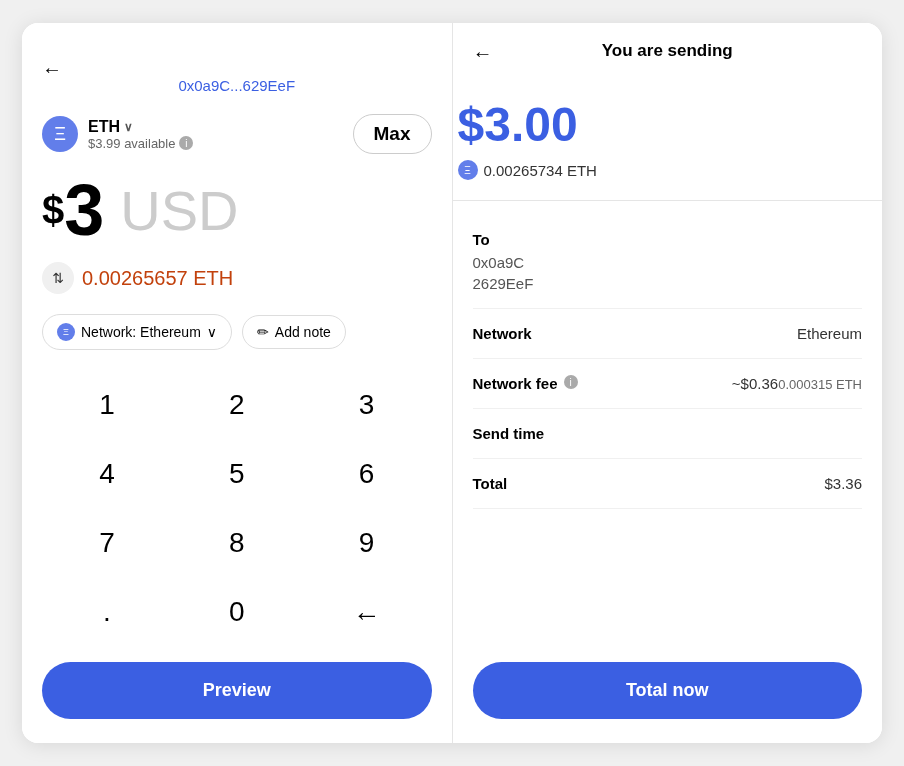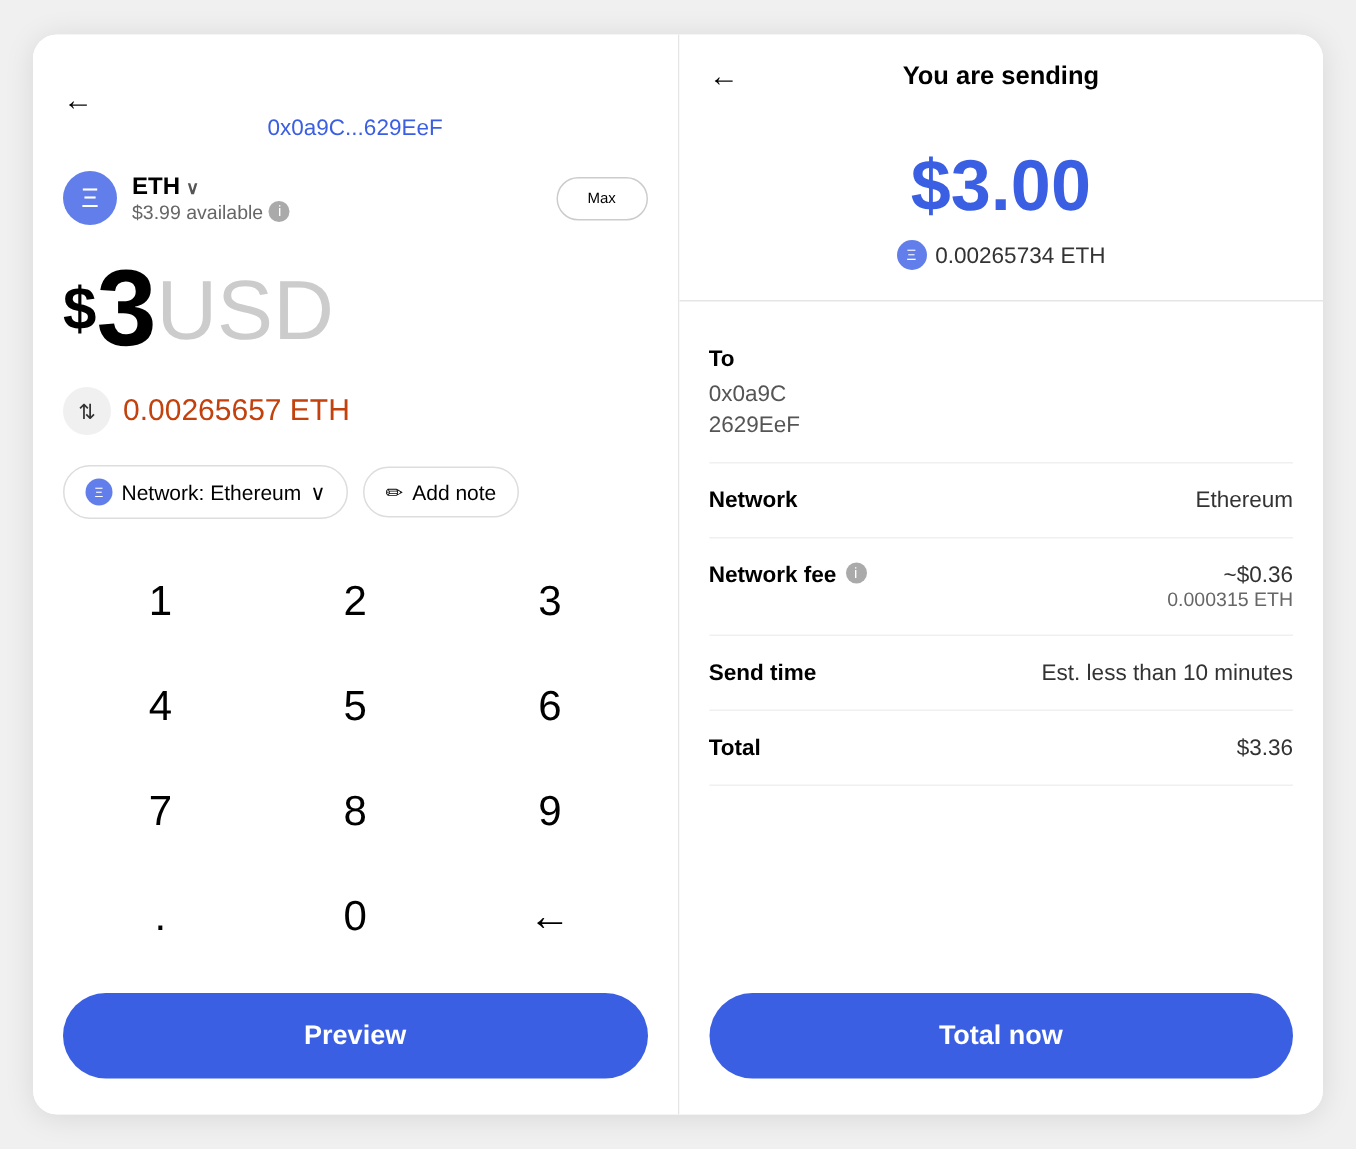--- a/index.html
+++ b/index.html
@@ -103,22 +103,22 @@
       color: #fff;
       font-size: 10px;
       display: flex;
       align-items: center;
       justify-content: center;
     }
     .max-btn {
       border: 1.5px solid #ccc;
       border-radius: 20px;
       padding: 8px 20px;
-      font-size: 10px;
-      font-weight: 400;
+      font-size: 19px;
+      font-weight: 700;
       background: #fff;
       cursor: pointer;
       color: #000;
     }
     .amount-display {
       padding: 16px 20px 8px;
       display: flex;
       align-items: center;
     }
     .dollar-sign {
@@ -129,21 +129,21 @@
     .amount-number {
       font-size: 72px;
       font-weight: 700;
       color: #000;
       line-height: 1;
     }
     .amount-currency {
       font-size: 56px;
       font-weight: 300;
       color: #ccc;
-      margin-left: 0;
+      margin-left: 16px;
     }
     .conversion-row {
       display: flex;
       align-items: center;
       gap: 8px;
       padding: 8px 20px 12px;
     }
     .swap-icon-btn {
       width: 32px;
       height: 32px;
@@ -255,21 +255,21 @@
       cursor: pointer;
     }
     .right-title {
       font-size: 17px;
       font-weight: 700;
       color: #000;
     }
     .send-amount-section {
       display: flex;
       flex-direction: column;
-      align-items: center;
+      align-items: flex-start;
       padding: 24px 5px 20px;
       border-bottom: 1px solid #e5e5e5;
     }
     .send-usd {
       font-size: 48px;
       font-weight: 700;
       color: #3b5fe2;
       margin-bottom: 8px;
     }
     .send-eth-row {
@@ -455,29 +455,28 @@
         <span class="detail-value">Ethereum</span>
       </div>
 
       <div class="detail-row-inline">
         <div class="detail-label-row">
           <span class="detail-label">Network fee</span>
           <div class="info-circle">
             <span>i</span>
           </div>
         </div>
-        <div style="display:flex;flex-direction:column;align-items:flex-end;">
+        <div style="display:flex;flex-direction:row;align-items:flex-end;">
           <span class="detail-value">~$0.36</span>
           <span class="detail-sub-value">0.000315 ETH</span>
         </div>
       </div>
 
       <div class="detail-row-inline">
         <span class="detail-label">Send time</span>
-        <span class="detail-value">Est. less than 10 minutes</span>
       </div>
 
       <div class="detail-row-inline">
         <span class="detail-label">Total</span>
         <span class="detail-value">$3.36</span>
       </div>
     </div>
 
     <button class="send-now-btn">Total now</button>
   </div>

